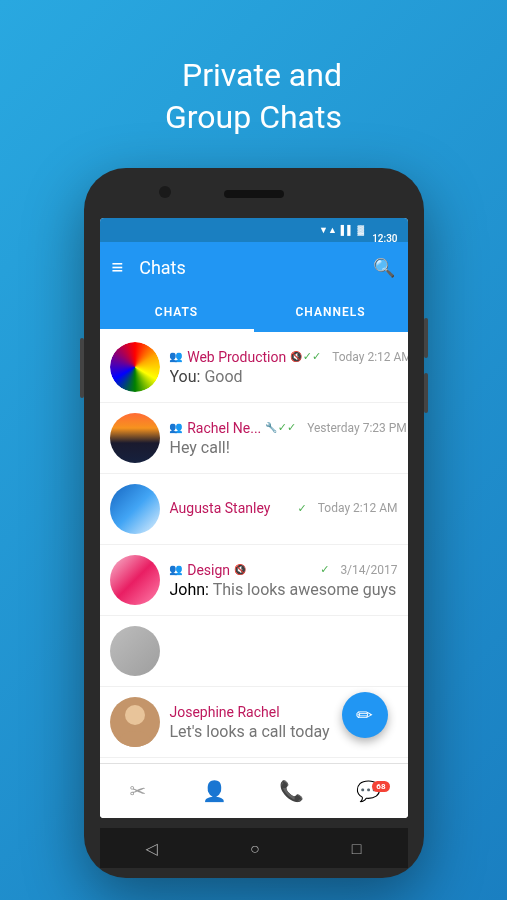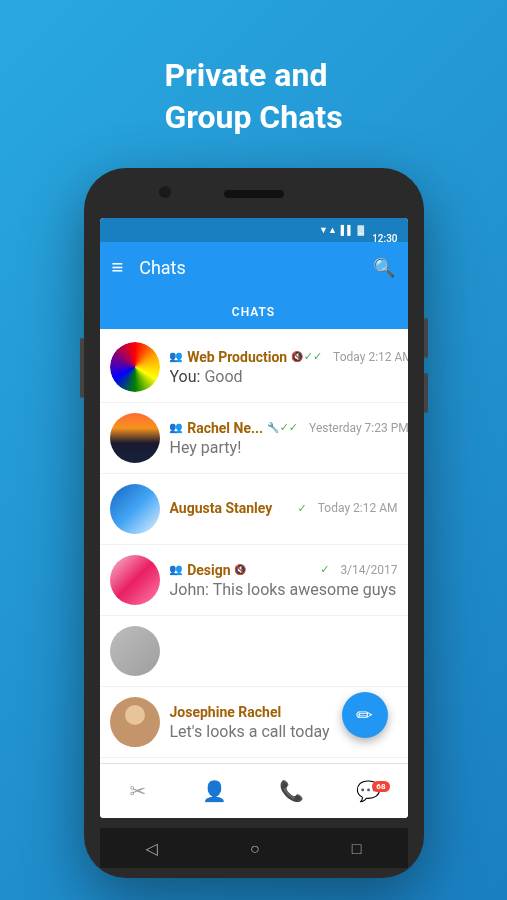--- a/index.html
+++ b/index.html
@@ -10,22 +10,22 @@
       display: flex;
       flex-direction: column;
       align-items: center;
       justify-content: flex-start;
       font-family: 'Roboto', Arial, sans-serif;
       overflow: hidden;
     }
     .page-title {
       color: white;
       font-size: 32px;
-      font-weight: 700;
-      text-align: left;
+      font-weight: 400;
+      text-align: right;
       margin-top: 30px;
       line-height: 1.3;
     }
     .phone-wrapper {
       position: relative;
       margin-top: 20px;
       width: 340px;
       height: 710px;
     }
     .phone-frame {
@@ -225,22 +225,22 @@
       align-items: center;
       margin-bottom: 2px;
     }
     .chat-name-row {
       display: flex;
       align-items: center;
       gap: 4px;
     }
     .chat-name {
       font-size: 14px;
-      font-weight: 700;
-      color: #a16207;
+      font-weight: 400;
+      color: #be185d;
       white-space: nowrap;
     }
     .group-icon {
       font-size: 11px;
       color: #757575;
     }
     .mute-icon {
       font-size: 10px;
       color: #9e9e9e;
     }
@@ -366,20 +366,23 @@
       <div class="app-bar">
         <span class="hamburger">≡</span>
         <span class="app-title">Chats</span>
         <span class="search-icon">🔍</span>
       </div>
 
       <div class="tabs">
         <div class="tab active">
           <span>CHATS</span>
         </div>
+        <div class="tab">
+          <span>CHANNELS</span>
+        </div>
       </div>
 
       <div class="chat-list" style="flex:1; overflow:hidden; position:relative;">
 
         <div class="chat-item">
           <div class="avatar">
             <div class="avatar-colorful"></div>
           </div>
           <div class="chat-content">
             <div class="chat-top">
@@ -409,21 +412,21 @@
                 <span class="group-icon">👥</span>
                 <span class="chat-name">Rachel Ne...</span>
                 <span class="mute-icon">🔧</span>
               </div>
               <div style="display:flex;align-items:center;">
                 <span class="check-mark">✓✓</span>
                 <span class="chat-time">Yesterday 7:23 PM</span>
               </div>
             </div>
             <div class="chat-preview">
-              <span>Hey party!</span>
+              <span>Hey call!</span>
             </div>
           </div>
         </div>
 
         <div class="chat-item">
           <div class="avatar">
             <div class="avatar-blue"></div>
           </div>
           <div class="chat-content">
             <div class="chat-top">
@@ -448,21 +451,21 @@
                 <span class="group-icon">👥</span>
                 <span class="chat-name">Design</span>
                 <span class="mute-icon">🔇</span>
               </div>
               <div style="display:flex;align-items:center;">
                 <span class="check-mark">✓</span>
                 <span class="chat-time">3/14/2017</span>
               </div>
             </div>
             <div class="chat-preview">
-              <span style="color:#737373;">John: </span><span>This looks awesome guys</span>
+              <span style="color:#000000;">John: </span><span>This looks awesome guys</span>
             </div>
           </div>
         </div>
 
         <div class="chat-item">
           <div class="avatar">
             <div class="avatar-gray"></div>
           </div>
         </div>
 

